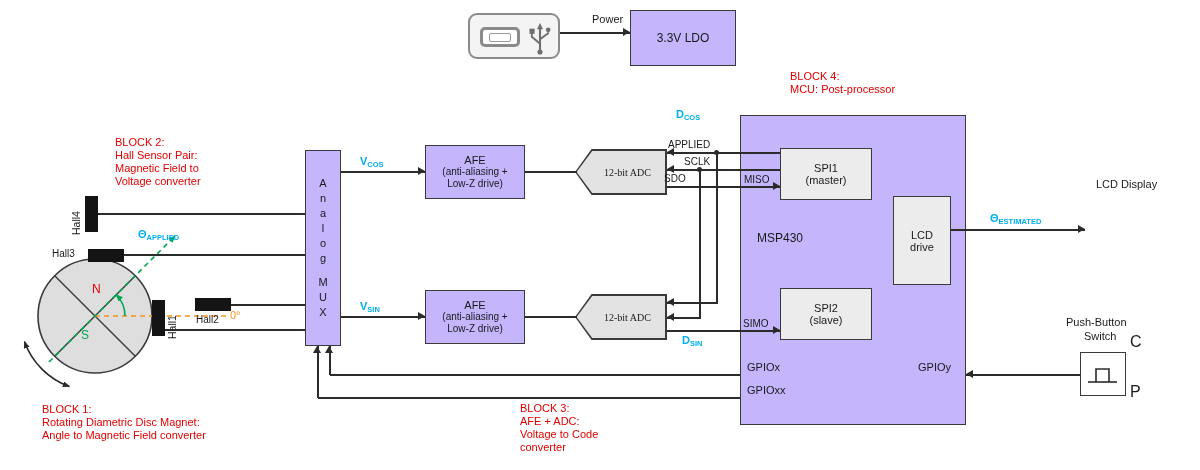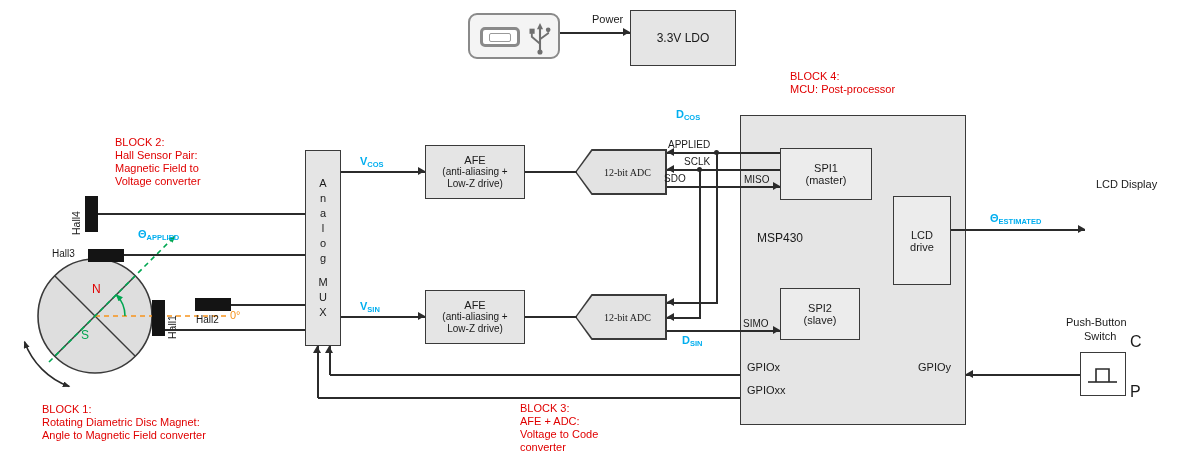--- a/index.html
+++ b/index.html
@@ -1,19 +1,19 @@
 <!DOCTYPE html>
 <html><head>
 <meta charset="utf-8">
 <style>
   html,body{margin:0;padding:0;background:#fff;}
   .canvas{position:relative;width:1200px;height:470px;background:#ffffff;overflow:hidden;
           font-family:"Liberation Sans",sans-serif;font-size:11px;color:#1a1a1a;}
   .abs{position:absolute;}
-  .box{position:absolute;background:#e5e5e5;border:1.5px solid #3a3a3a;box-sizing:border-box;
+  .box{position:absolute;background:#c4b5fd;border:1.5px solid #3a3a3a;box-sizing:border-box;
        display:flex;flex-direction:column;align-items:center;justify-content:center;text-align:center;}
   .whitebox{background:#ececec;}
   .blackbar{position:absolute;background:#141414;}
   .ln-h{position:absolute;height:1.5px;background:#2b2b2b;}
   .ln-v{position:absolute;width:1.5px;background:#2b2b2b;}
   .lbl{position:absolute;white-space:nowrap;line-height:13px;}
   .b{font-weight:normal;}
   .red{color:#E00000;}
   .cyan{color:#00AEEF;font-weight:bold;}
   .orange{color:#F7941D;}
@@ -121,21 +121,21 @@
     <div class="adc-fill"></div>
     <span class="adc-label">12-bit ADC</span>
   </div>
 
   <div class="box" style="left:740px;top:115px;width:226px;height:310px"></div>
   <div class="lbl s12" style="left:757px;top:232px">MSP430</div>
   <div class="box whitebox" style="left:780px;top:148px;width:92px;height:52px">
     <div>SPI1</div>
     <div>(master)</div>
   </div>
-  <div class="box whitebox" style="left:780px;top:288px;width:80px;height:52px">
+  <div class="box whitebox" style="left:780px;top:288px;width:92px;height:52px">
     <div>SPI2</div>
     <div>(slave)</div>
   </div>
   <div class="box whitebox" style="left:893px;top:196px;width:58px;height:89px">
     <div>LCD</div>
     <div>drive</div>
   </div>
 
   <div class="usb-outline" style="left:468px;top:13px;width:92px;height:46px">
     <div class="usb-plug" style="left:10px;top:12px;width:40px;height:20px">

